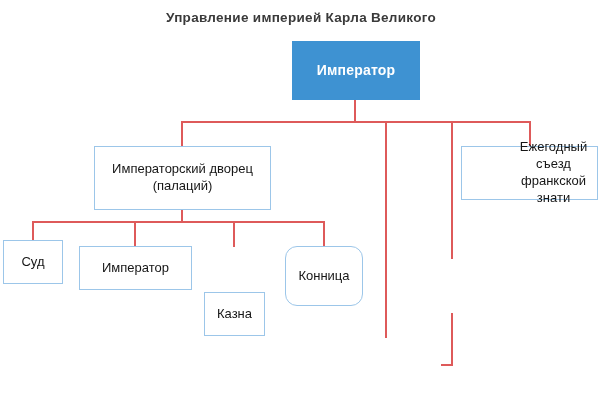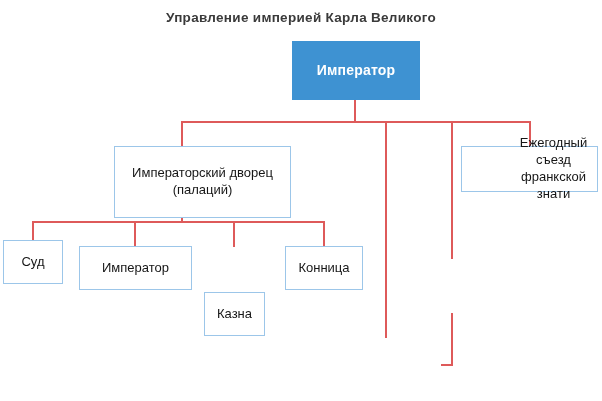--- a/index.html
+++ b/index.html
@@ -42,26 +42,26 @@
     font-weight: bold;
     font-size: 14px;
     letter-spacing: 0.2px;
   }
   .line {
     position: absolute;
     background: #de5a5a;
   }
   
   #emperor     { left: 292px; top: 41px;  width: 128px; height: 59px; }
-  #palace      { left: 94px;  top: 146px; width: 177px; height: 72px; margin-left: 20px; }
-  #congress    { left: 461px; top: 146px; width: 137px; height: 46px; padding-left: 48px; }
+  #palace      { left: 94px;  top: 146px; width: 177px; height: 64px; }
+  #congress    { left: 461px; top: 146px; width: 137px; height: 54px; padding-left: 48px; }
   #court       { left: 3px;   top: 240px; width: 60px;  height: 44px; }
   #chancellery { left: 79px;  top: 246px; width: 113px; height: 44px; }
   #treasury    { left: 204px; top: 246px; width: 61px;  height: 44px; margin-top: 46px; }
-  #cavalry     { left: 285px; top: 246px; width: 78px;  height: 44px; }
+  #cavalry     { left: 285px; top: 246px; width: 78px;  height: 60px; border-radius: 12px; }
   #envoys      { left: 398px; top: 258px; width: 107px; height: 56px; }
   #counts      { left: 330px; top: 337px; width: 112px; height: 60px; }
   
   #ln-emperor-drop   { left: 354px; top: 99px;  width: 2px;   height: 24px; }
   #ln-main-h         { left: 181px; top: 121px; width: 350px; height: 2px;  }
   #ln-palace-drop    { left: 181px; top: 121px; width: 2px;   height: 26px; }
   #ln-counts-drop    { left: 385px; top: 121px; width: 2px;   height: 217px;}
   #ln-envoys-drop    { left: 451px; top: 121px; width: 2px;   height: 138px;}
   #ln-congress-drop  { left: 529px; top: 121px; width: 2px;   height: 26px; }
   #ln-palace-out     { left: 181px; top: 201px; width: 2px;   height: 22px; }

